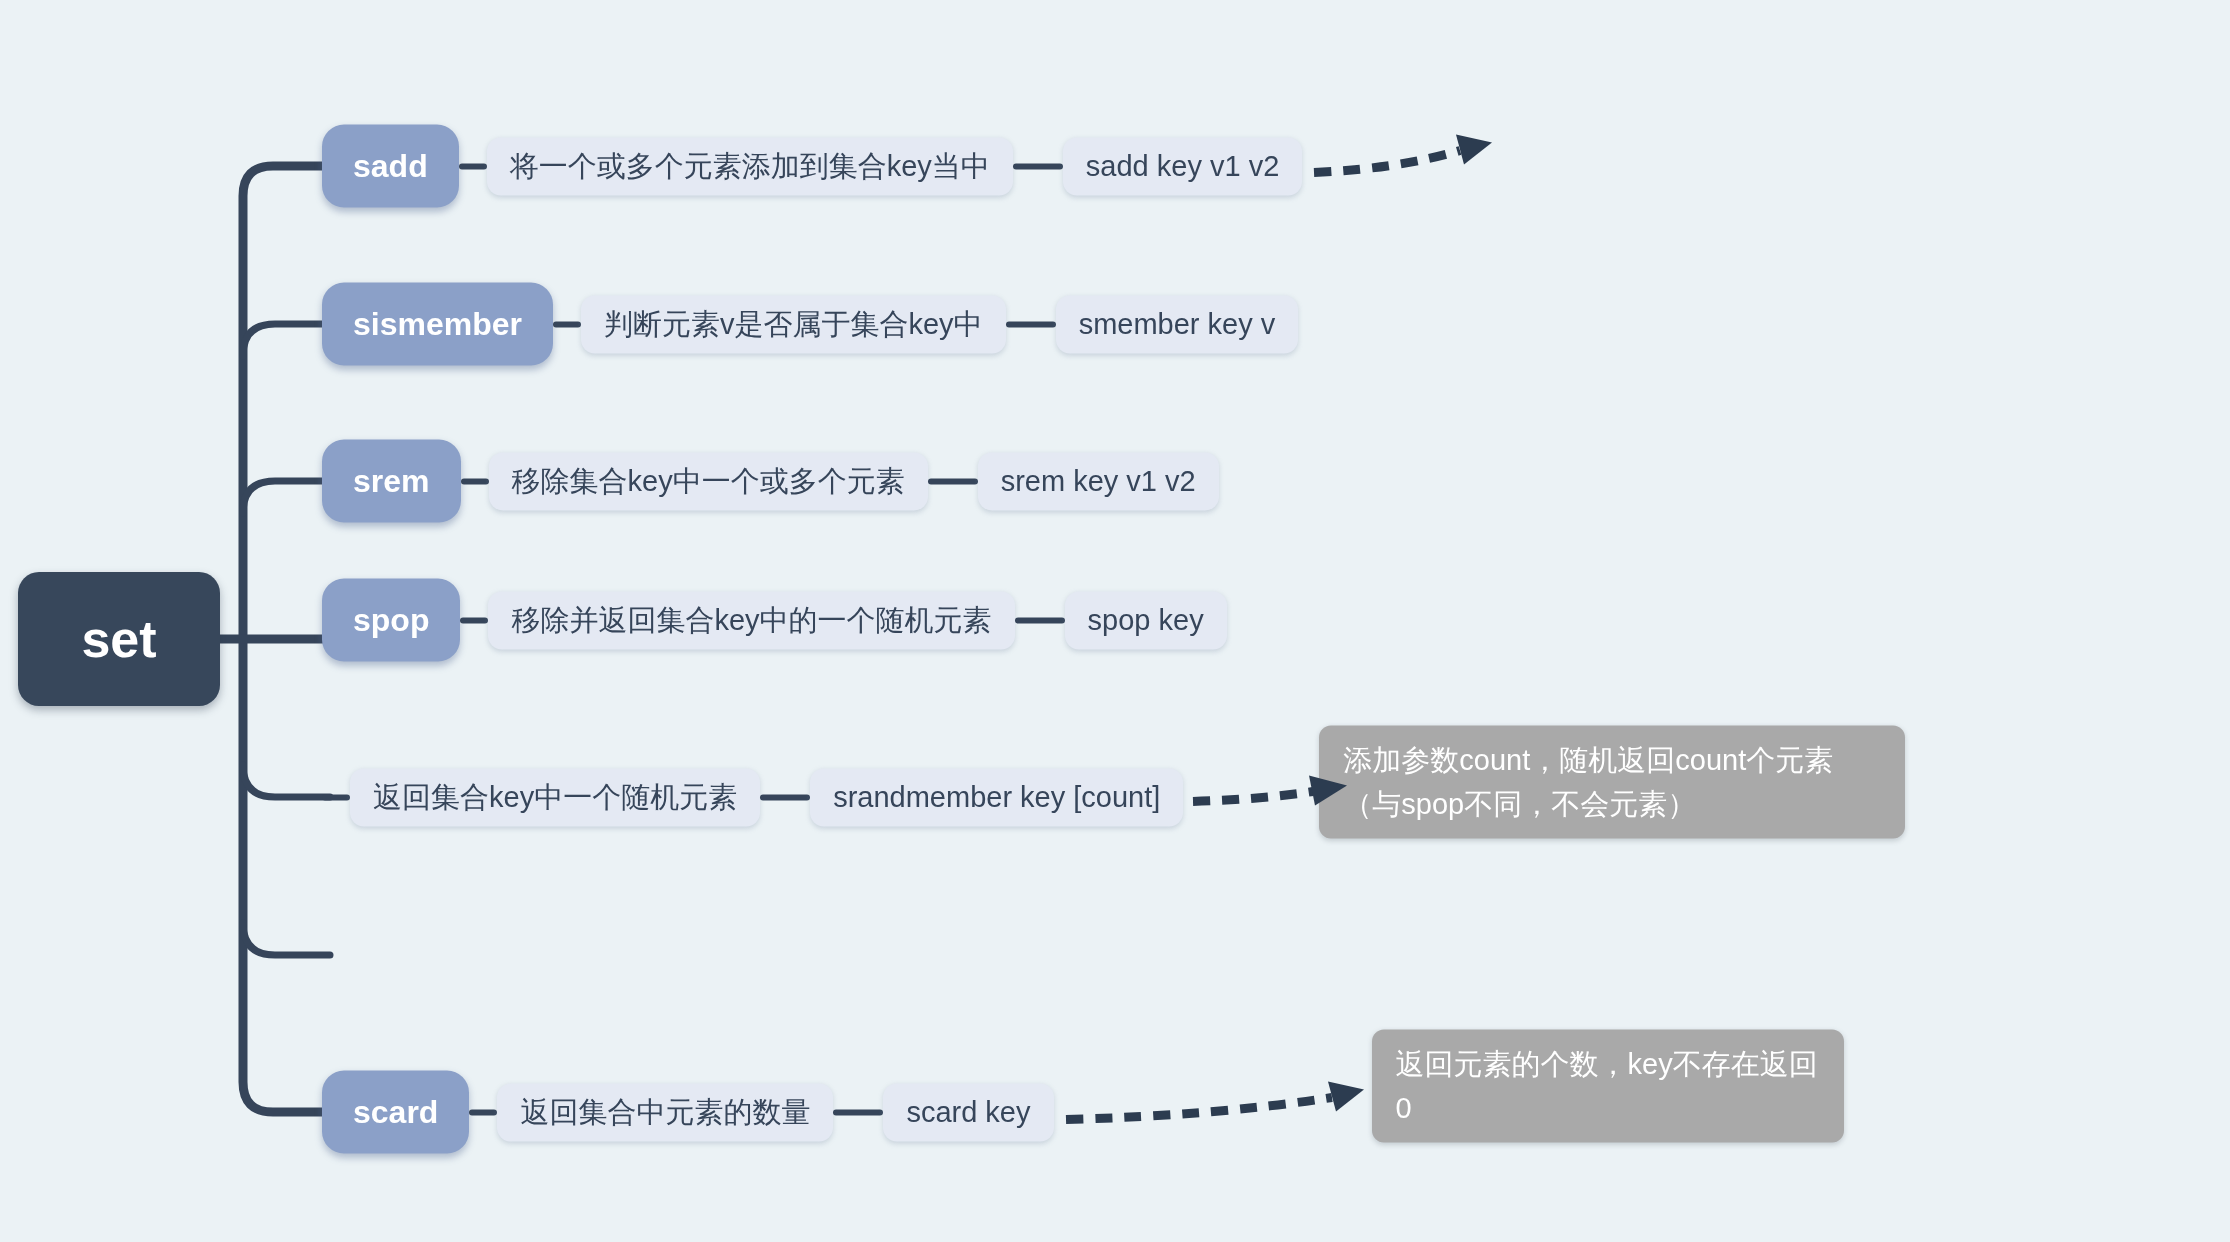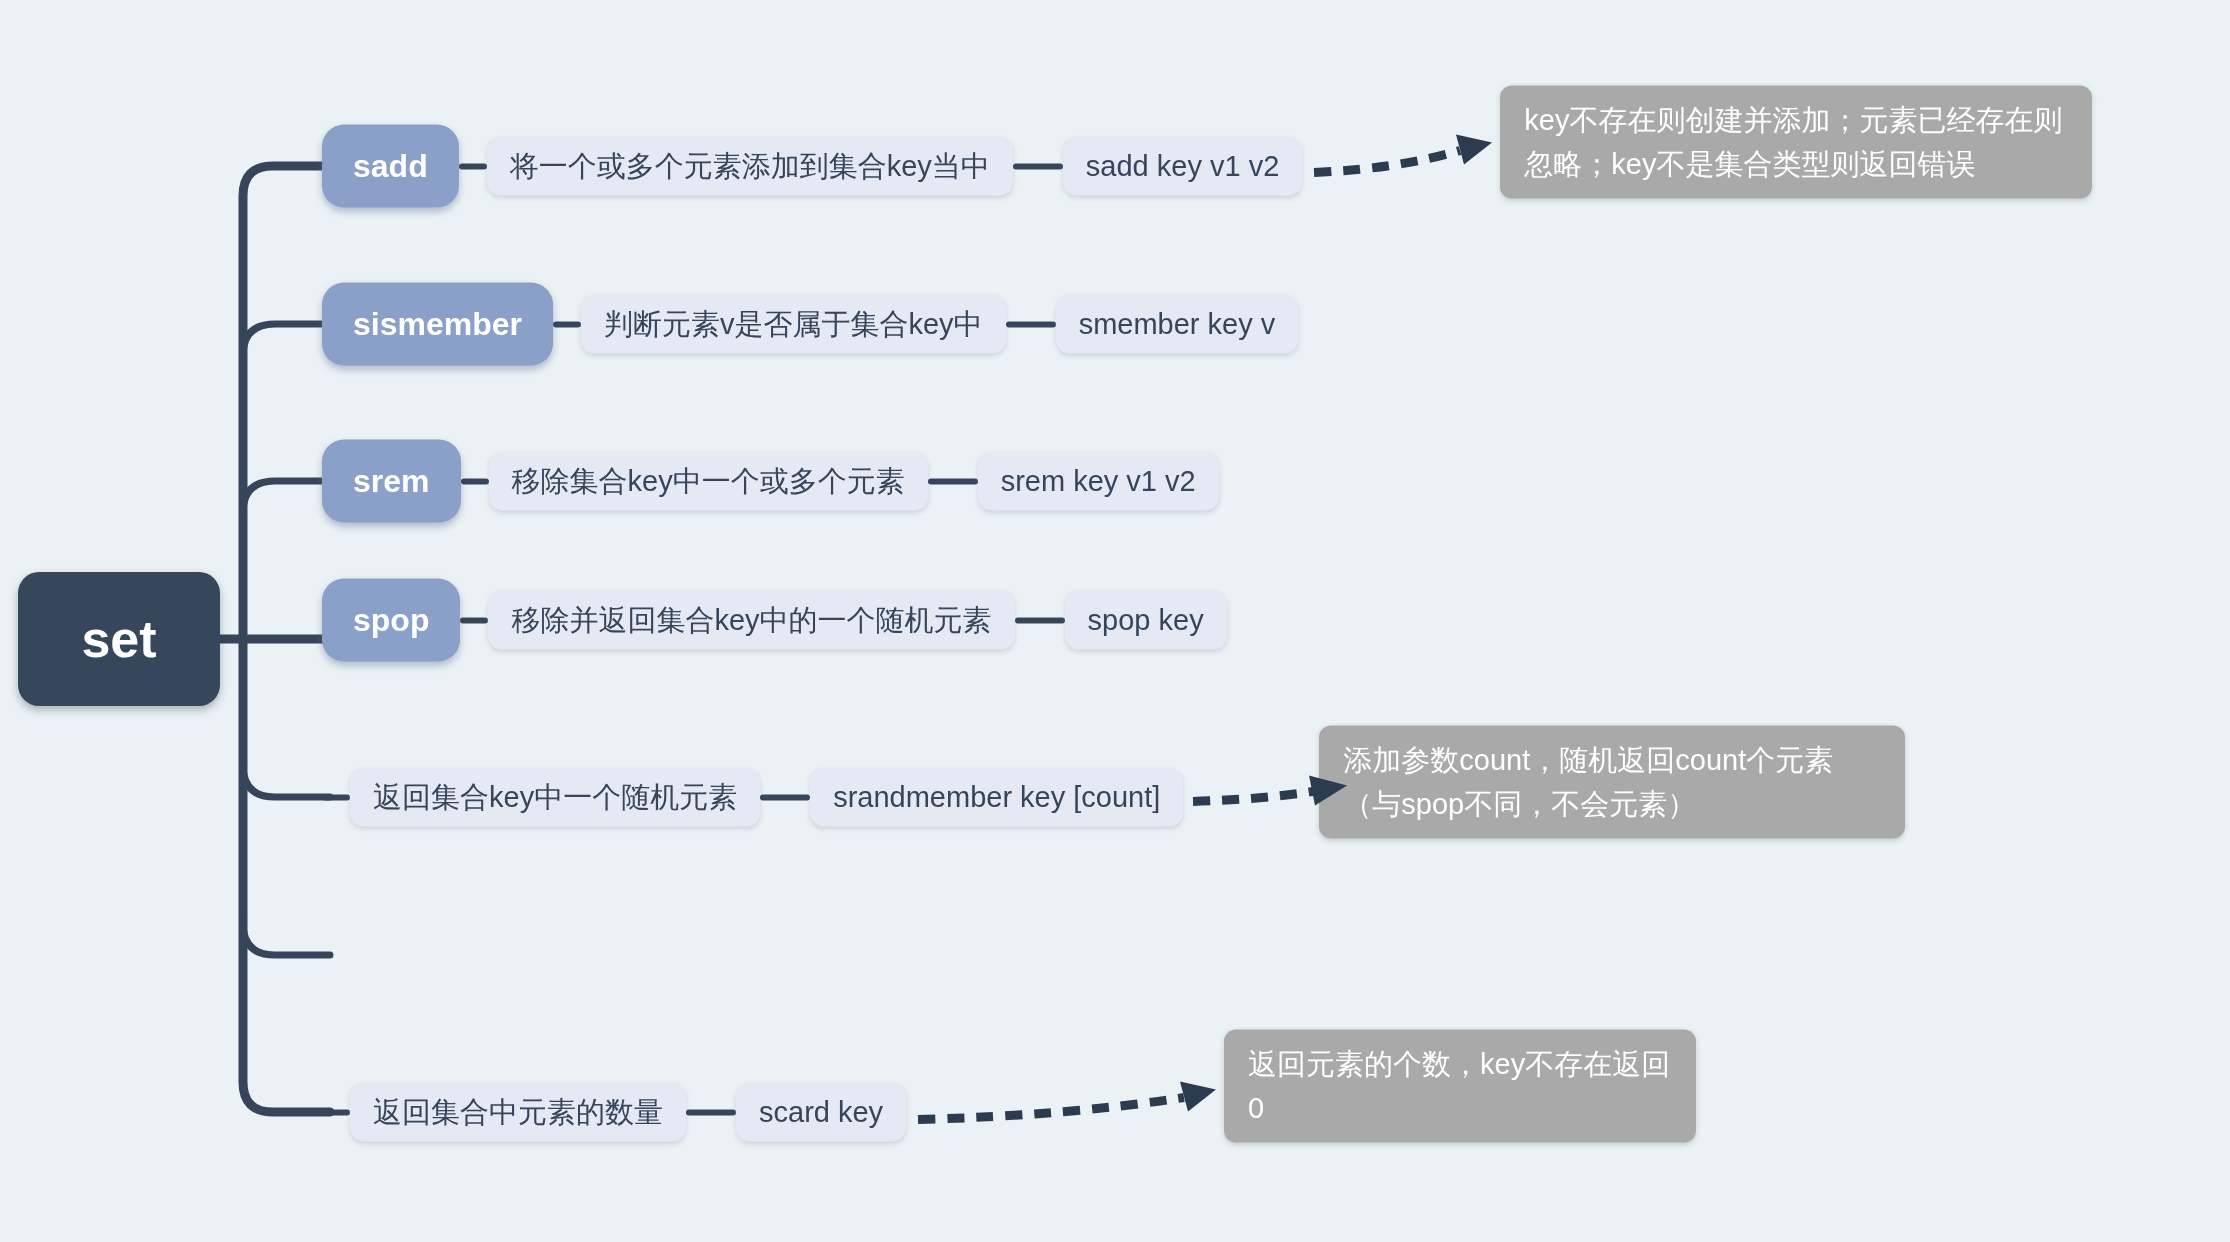--- a/index.html
+++ b/index.html
@@ -93,21 +93,20 @@
   <div class="row row-1">
     <div class="branch">sadd</div>
     <div class="hline short"></div>
     <div class="pill">将一个或多个元素添加到集合key当中</div>
     <div class="hline long"></div>
     <div class="pill">sadd key v1 v2</div>
     <svg class="arrow arrow-1" width="186" height="72" viewBox="0 0 186 72">
       <path d="M 6 42 Q 92 38 152 20" fill="none" stroke="#2c3c50" stroke-width="9" stroke-dasharray="17 12"></path>
       <polygon points="148,4 184,12 156,34" fill="#2c3c50"></polygon>
     </svg>
-    <div class="note note-1">key不存在则创建并添加；元素已经存在则忽略；key不是集合类型则返回错误</div>
   </div>
 
   <div class="row row-2">
     <div class="branch">sismember</div>
     <div class="hline short"></div>
     <div class="pill">判断元素v是否属于集合key中</div>
     <div class="hline long"></div>
     <div class="pill">smember key v</div>
   </div>
 
@@ -134,20 +133,21 @@
     <div class="pill">srandmember key [count]</div>
     <svg class="arrow arrow-5" width="160" height="56" viewBox="0 0 160 56">
       <path d="M 4 32 Q 70 30 124 22" fill="none" stroke="#2c3c50" stroke-width="9" stroke-dasharray="17 12"></path>
       <polygon points="120,6 158,16 126,36" fill="#2c3c50"></polygon>
     </svg>
     <div class="note note-5">添加参数count，随机返回count个元素（与spop不同，不会元素）</div>
   </div>
 
 
   <div class="row row-7">
+    <div class="branch">scard</div>
     <div class="hline short"></div>
     <div class="pill">返回集合中元素的数量</div>
     <div class="hline long"></div>
     <div class="pill">scard key</div>
     <svg class="arrow arrow-7" width="306" height="66" viewBox="0 0 306 66">
       <path d="M 6 40 Q 155 36 272 18" fill="none" stroke="#2c3c50" stroke-width="9" stroke-dasharray="17 12"></path>
       <polygon points="268,2 304,10 276,32" fill="#2c3c50"></polygon>
     </svg>
     <div class="note note-7">返回元素的个数，key不存在返回0</div>
   </div>

